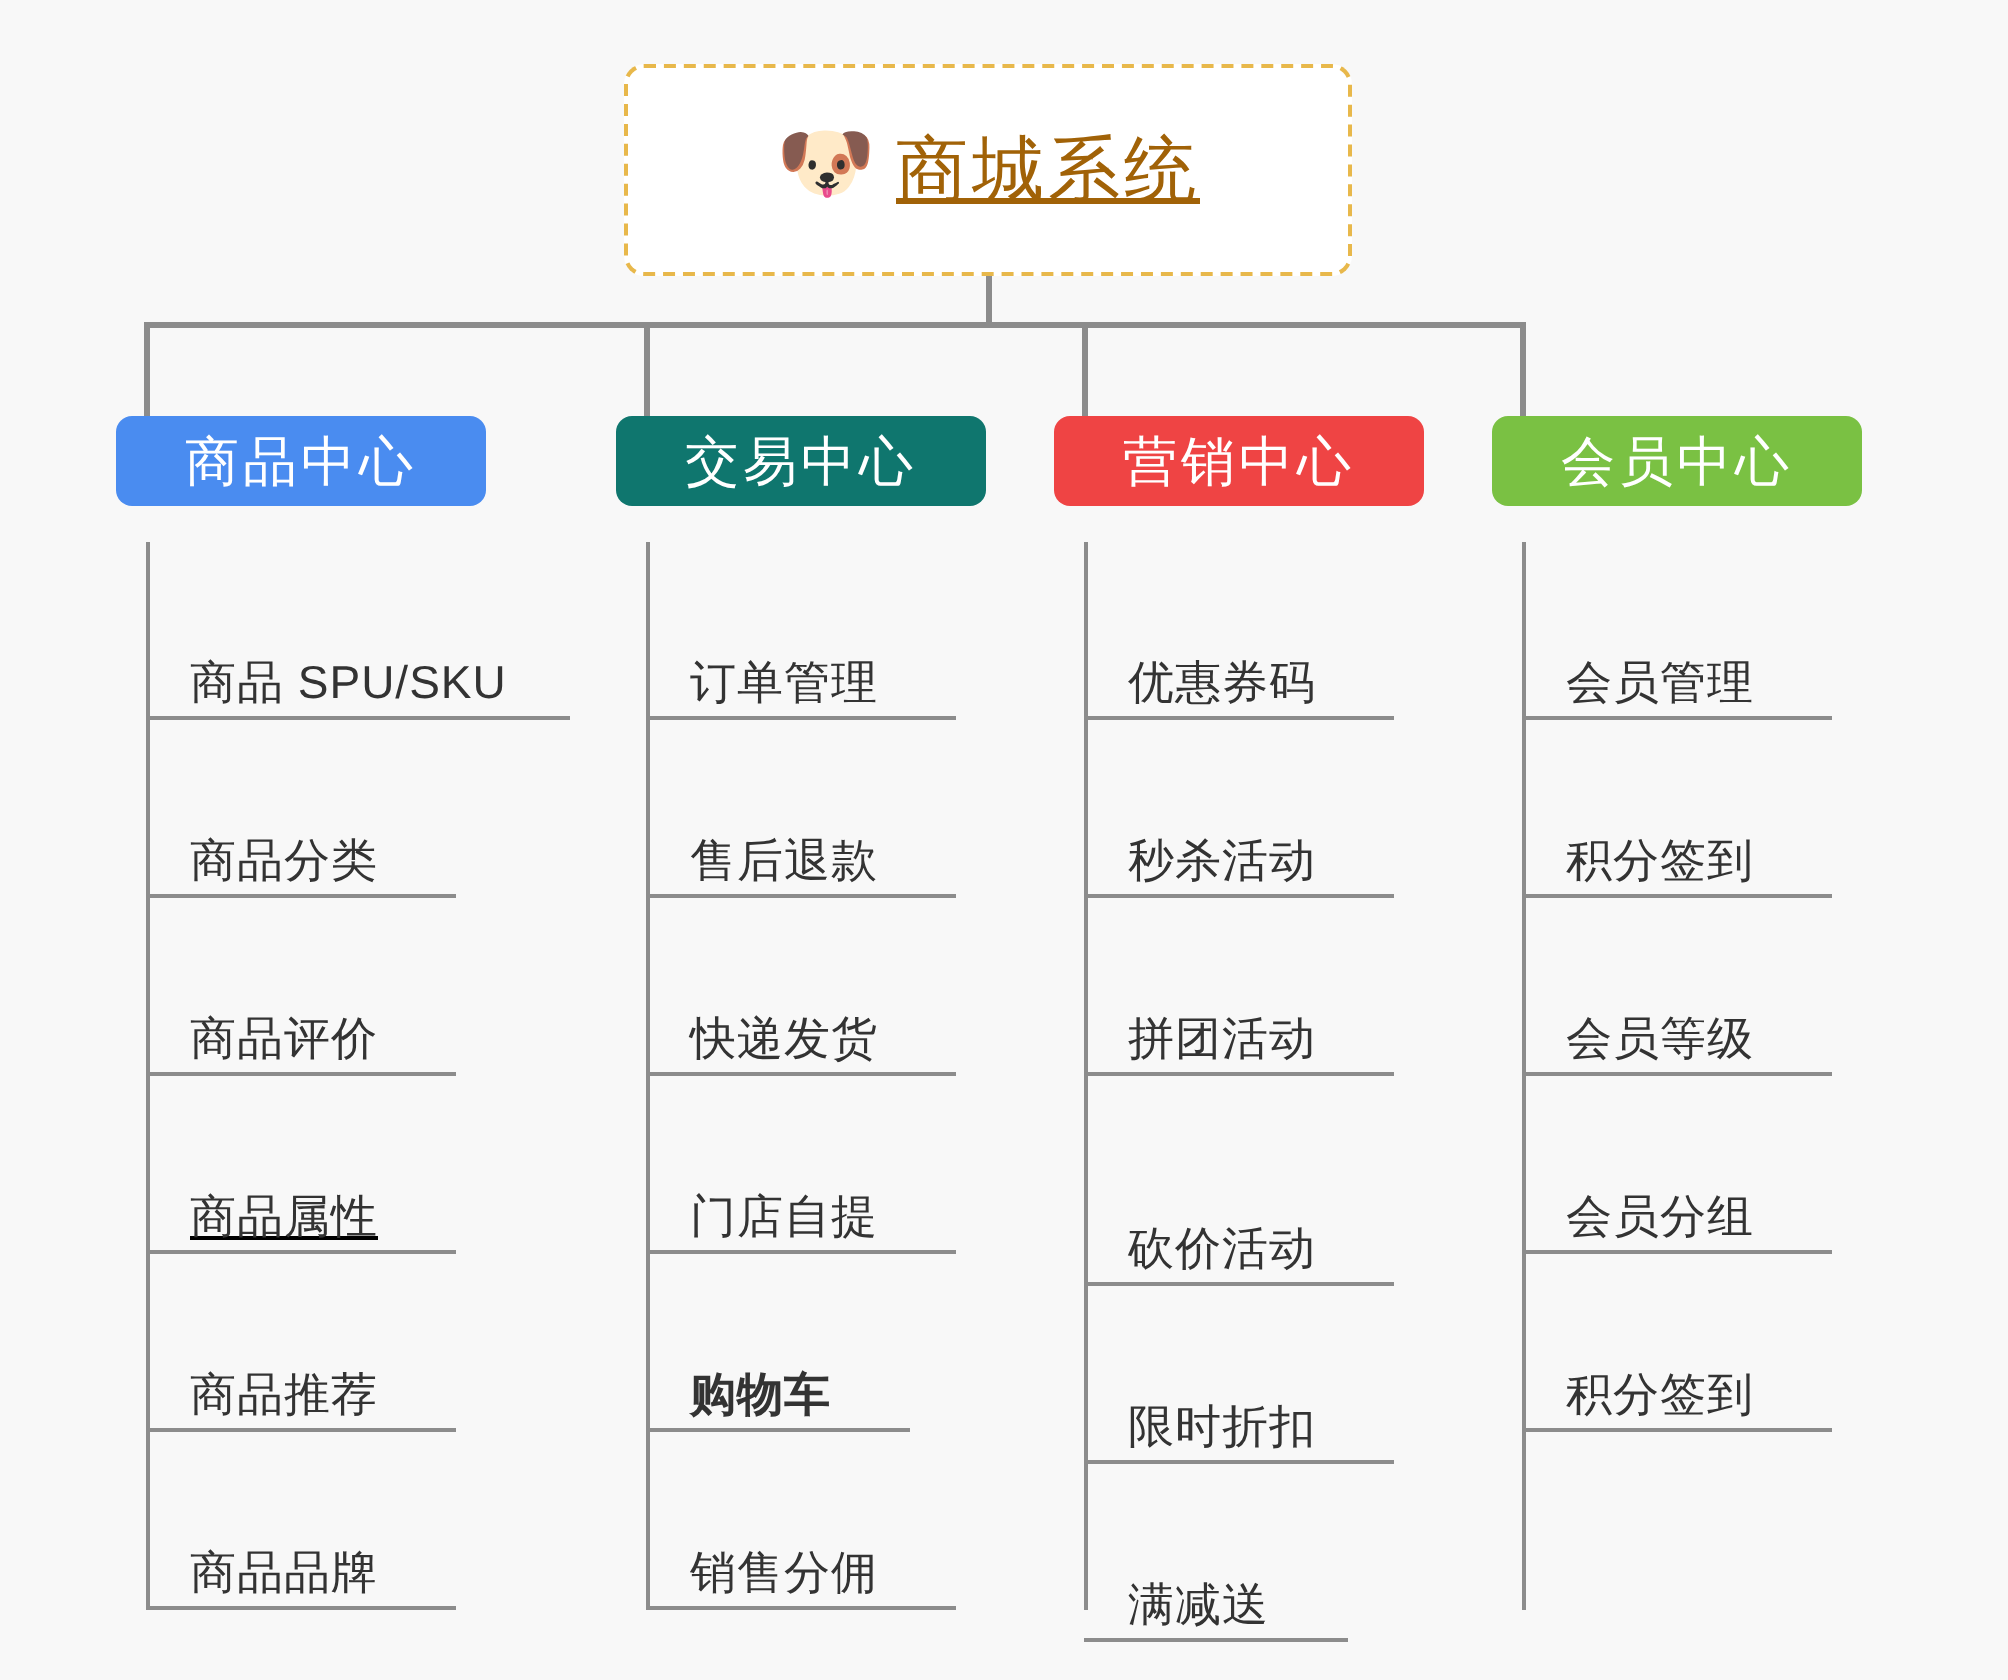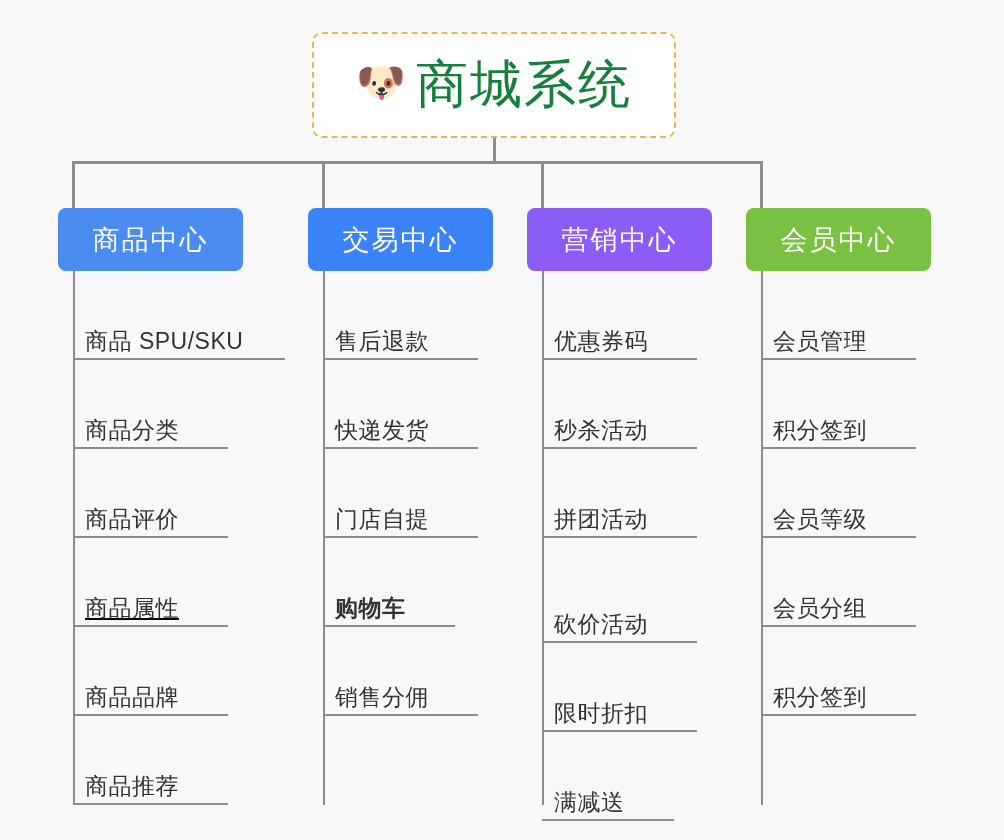--- a/index.html
+++ b/index.html
@@ -38,45 +38,46 @@
     gap: 14px;
   }
   .root-emoji {
     font-size: 40px;
     line-height: 1;
     width: 46px;
     height: 46px;
     display: block;
   }
   .root-title {
-    font-size: 52px;
-    color: #15803d;
+    font-size: 36px;
+    color: #a16207;
     letter-spacing: 2px;
     white-space: nowrap;
+    text-decoration: underline;
   }
 
   
   .conn {
     position: absolute;
     background: #8c8c8c;
   }
   .conn-v { width: 3px; }
   .conn-h { height: 3px; }
 
   
   .column {
     position: absolute;
     top: 208px;
   }
   .chip {
     position: absolute;
     top: 0;
     left: 0;
     box-sizing: border-box;
-    height: 63px;
+    height: 45px;
     border-radius: 8px;
     display: flex;
     align-items: center;
     justify-content: center;
     color: #ffffff;
     font-size: 27px;
     letter-spacing: 2px;
     white-space: nowrap;
   }
   .branch-trunk {
@@ -91,21 +92,21 @@
     left: 15px;
     top: 63px;
   }
   .leaf {
     position: relative;
     box-sizing: border-box;
     height: 89px;
     border-bottom: 2px solid #8c8c8c;
     display: flex;
     align-items: flex-end;
-    padding-left: 12px;
+    padding-left: 22px;
     padding-bottom: 2px;
   }
   .leaf-label {
     font-size: 23px;
     color: #333333;
     line-height: 30px;
     white-space: nowrap;
     letter-spacing: 0.5px;
   }
 </style>
@@ -141,52 +142,55 @@
           <div class="leaf" style="width: 155px;">
             <span class="leaf-label">商品分类</span>
           </div>
           <div class="leaf" style="width: 155px;">
             <span class="leaf-label">商品评价</span>
           </div>
           <div class="leaf" style="width: 155px; text-decoration: underline;">
             <span class="leaf-label">商品属性</span>
           </div>
           <div class="leaf" style="width: 155px;">
+            <span class="leaf-label">商品推荐</span>
+          </div>
+          <div class="leaf" style="width: 155px;">
             <span class="leaf-label">商品品牌</span>
           </div>
-          <div class="leaf" style="width: 155px;">
-            <span class="leaf-label">商品推荐</span>
-          </div>
         </div>
       </div>
       <div class="column" style="left: 308px;">
-        <div class="chip" style="width: 185px; background: #3b82f6;">
+        <div class="chip" style="width: 185px; background: #0f766e;">
           <span>交易中心</span>
         </div>
         <div class="branch-trunk" style="height: 534px;"></div>
         <div class="leaves">
+          <div class="leaf" style="width: 155px;">
+            <span class="leaf-label">订单管理</span>
+          </div>
           <div class="leaf" style="width: 155px;">
             <span class="leaf-label">售后退款</span>
           </div>
           <div class="leaf" style="width: 155px;">
             <span class="leaf-label">快递发货</span>
           </div>
           <div class="leaf" style="width: 155px;">
             <span class="leaf-label">门店自提</span>
           </div>
           <div class="leaf" style="width: 132px; font-weight: bold;">
             <span class="leaf-label">购物车</span>
           </div>
           <div class="leaf" style="width: 155px;">
             <span class="leaf-label">销售分佣</span>
           </div>
         </div>
       </div>
       <div class="column" style="left: 527px;">
-        <div class="chip" style="width: 185px; background: #8b5cf6;">
+        <div class="chip" style="width: 185px; background: #ef4444;">
           <span>营销中心</span>
         </div>
         <div class="branch-trunk" style="height: 534px;"></div>
         <div class="leaves">
           <div class="leaf" style="width: 155px;">
             <span class="leaf-label">优惠券码</span>
           </div>
           <div class="leaf" style="width: 155px;">
             <span class="leaf-label">秒杀活动</span>
           </div>

